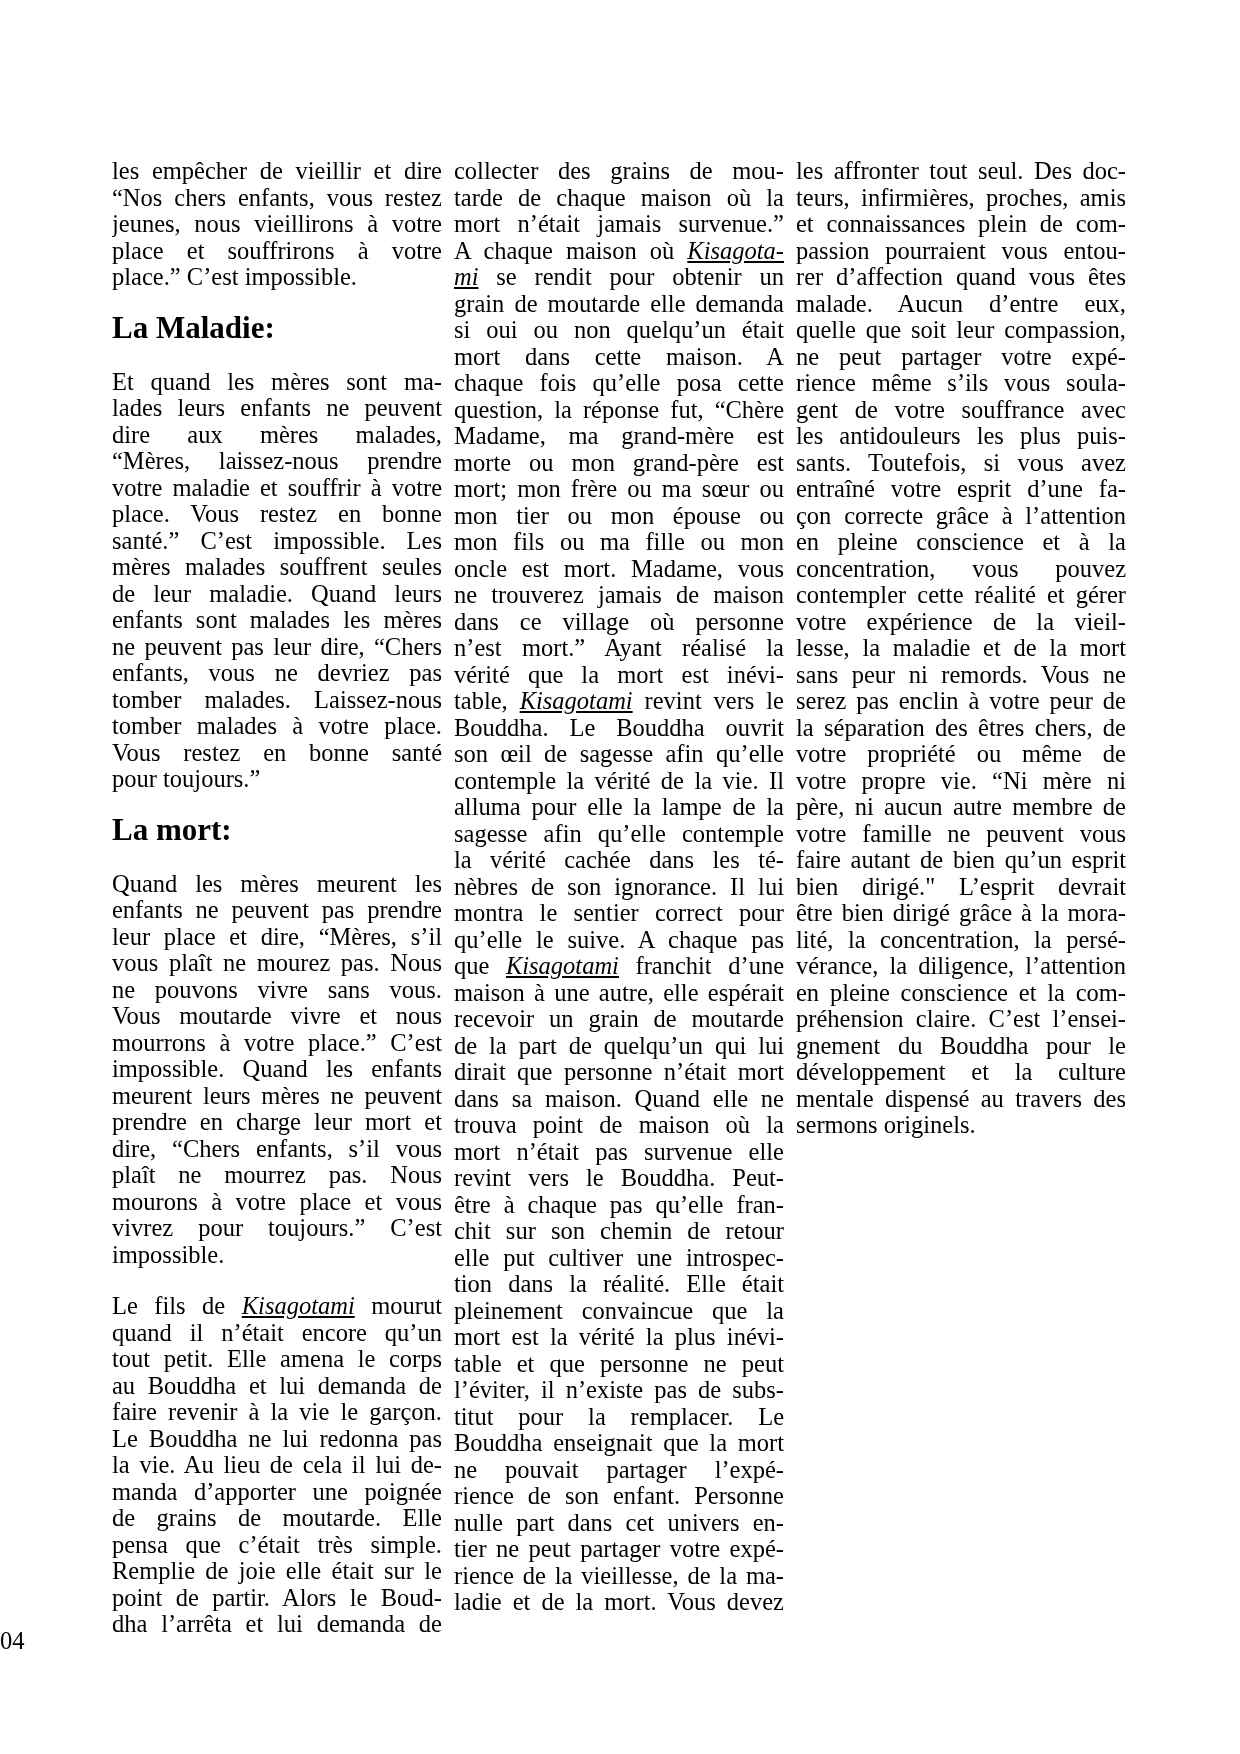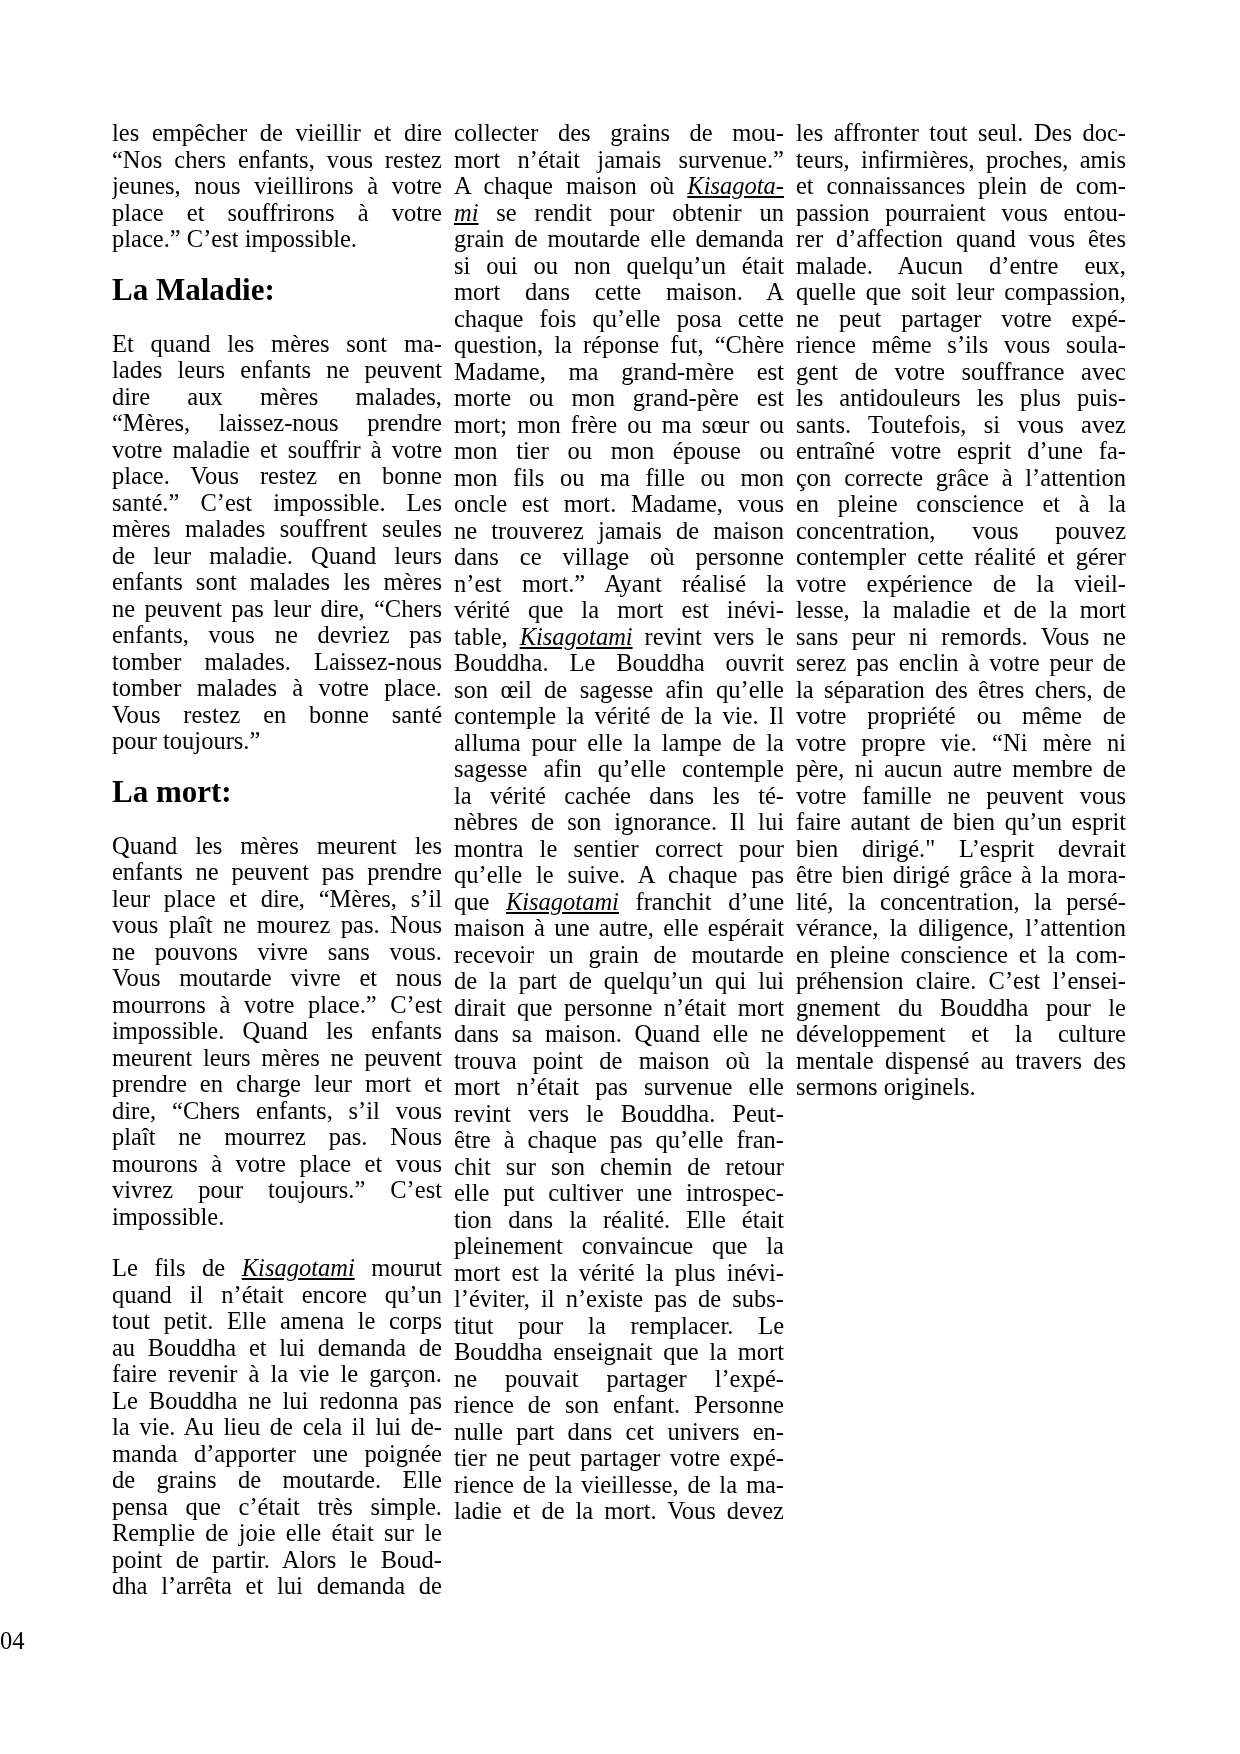--- a/index.html
+++ b/index.html
@@ -14,21 +14,21 @@
     width: 1240px; height: 1754px;
     background: #ffffff;
     overflow: hidden;
   }
   .columns {
     position: absolute;
     left: 112px; top: 120px;
     display: flex;
     gap: 12px;
   }
-  .col { width: 330px; font-size: 24.5px; }
+  .col { width: 330px; font-size: 24.5px; margin-top: 38px; }
   .para { margin: 0; }
   .para + .para { margin-top: 25px; }
   .line {
     line-height: 26.5px;
     height: 26.5px;
     overflow: hidden;
     text-align: justify;
     text-align-last: justify;
     -moz-text-align-last: justify;
   }
@@ -114,20 +114,21 @@
           <div class="line">de grains de moutarde. Elle</div>
           <div class="line">pensa que c’était très simple.</div>
           <div class="line">Remplie de joie elle était sur le</div>
           <div class="line">point de partir. Alors le Boud-</div>
           <div class="line">dha l’arrêta et lui demanda de</div>
         </div>
       </div>
       <div class="col">
         <div class="para">
           <div class="line">collecter des grains de mou-</div>
+          <div class="line">tarde de chaque maison où la</div>
           <div class="line">mort n’était jamais survenue.”</div>
           <div class="line">A chaque maison où <em>Kisagota-</em></div>
           <div class="line"><em>mi</em> se rendit pour obtenir un</div>
           <div class="line">grain de moutarde elle demanda</div>
           <div class="line">si oui ou non quelqu’un était</div>
           <div class="line">mort dans cette maison. A</div>
           <div class="line">chaque fois qu’elle posa cette</div>
           <div class="line">question, la réponse fut, “Chère</div>
           <div class="line">Madame, ma grand-mère est</div>
           <div class="line">morte ou mon grand-père est</div>
@@ -157,20 +158,21 @@
           <div class="line">dans sa maison. Quand elle ne</div>
           <div class="line">trouva point de maison où la</div>
           <div class="line">mort n’était pas survenue elle</div>
           <div class="line">revint vers le Bouddha. Peut-</div>
           <div class="line">être à chaque pas qu’elle fran-</div>
           <div class="line">chit sur son chemin de retour</div>
           <div class="line">elle put cultiver une introspec-</div>
           <div class="line">tion dans la réalité. Elle était</div>
           <div class="line">pleinement convaincue que la</div>
           <div class="line">mort est la vérité la plus inévi-</div>
+          <div class="line">table et que personne ne peut</div>
           <div class="line">l’éviter, il n’existe pas de subs-</div>
           <div class="line">titut pour la remplacer. Le</div>
           <div class="line">Bouddha enseignait que la mort</div>
           <div class="line">ne pouvait partager l’expé-</div>
           <div class="line">rience de son enfant. Personne</div>
           <div class="line">nulle part dans cet univers en-</div>
           <div class="line">tier ne peut partager votre expé-</div>
           <div class="line">rience de la vieillesse, de la ma-</div>
           <div class="line">ladie et de la mort. Vous devez</div>
         </div>

